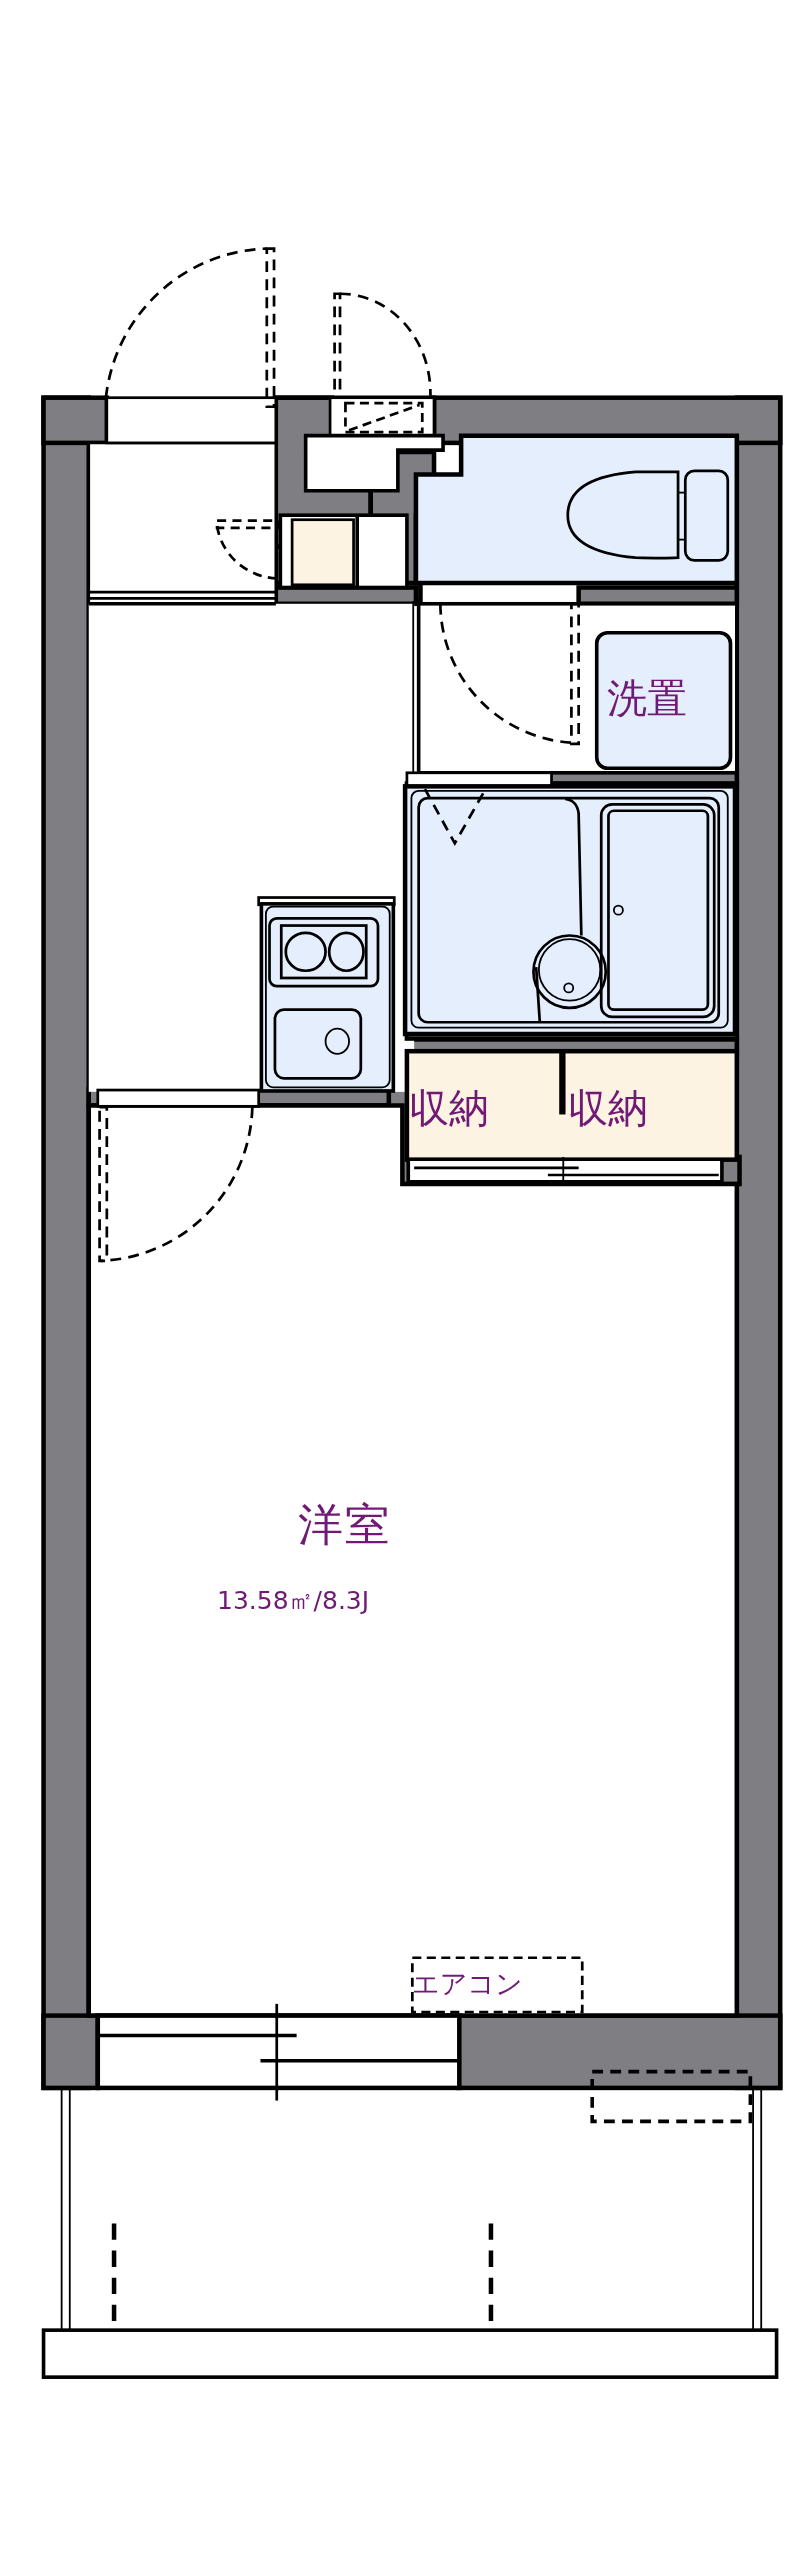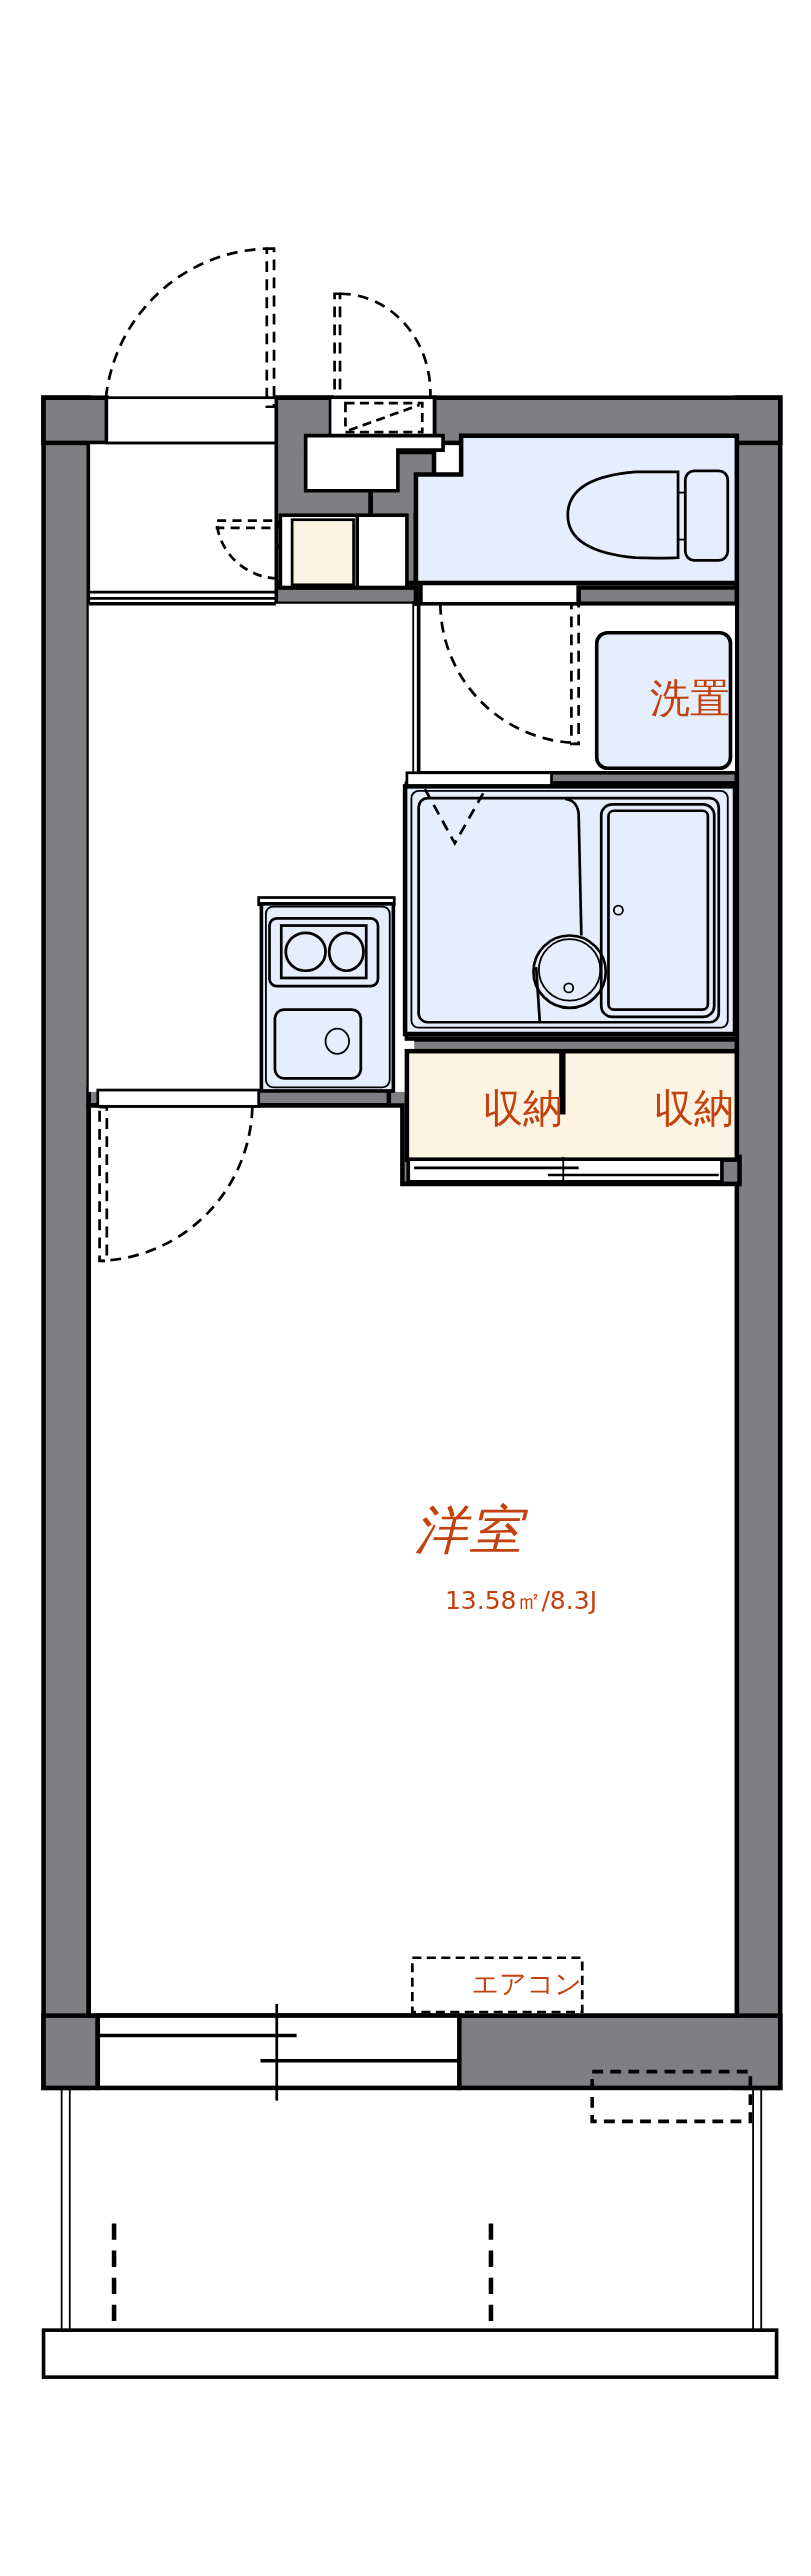--- a/index.html
+++ b/index.html
@@ -1,21 +1,21 @@
 <!DOCTYPE html>
 <html style="font-size:14.5px"><head>
 <meta charset="utf-8">
 <style>
   html, body { margin: 0; padding: 0; background: #ffffff; }
   body { width: 812px; height: 2576px; position: relative; overflow: hidden;
          font-family: "DejaVu Sans", "Liberation Sans", sans-serif; }
   #plan { position: absolute; left: 0; top: 0; }
-  .lbl { position: absolute; color: #c2410c; white-space: nowrap; text-align: right;
+  .lbl { position: absolute; color: #701a75; white-space: nowrap; text-align: left;
          font-family: "DejaVu Sans", "Liberation Sans", sans-serif; }
-  .lbl-room { font-size: 53px; letter-spacing: 1.8px; font-style: italic; }
+  .lbl-room { font-size: 45px; letter-spacing: 1.8px; }
   .lbl-area { font-size: 25px; }
   .lbl-sm { font-size: 40px; }
   .lbl-ac { font-size: 27px; }
 </style>
 </head>
 <body>
 
 <div>
 <svg id="plan" width="812" height="2576" viewBox="0 0 898 2850" xmlns="http://www.w3.org/2000/svg">
 

